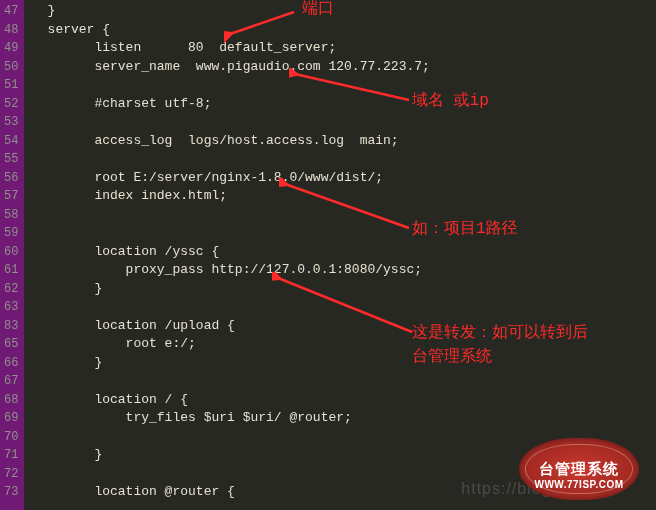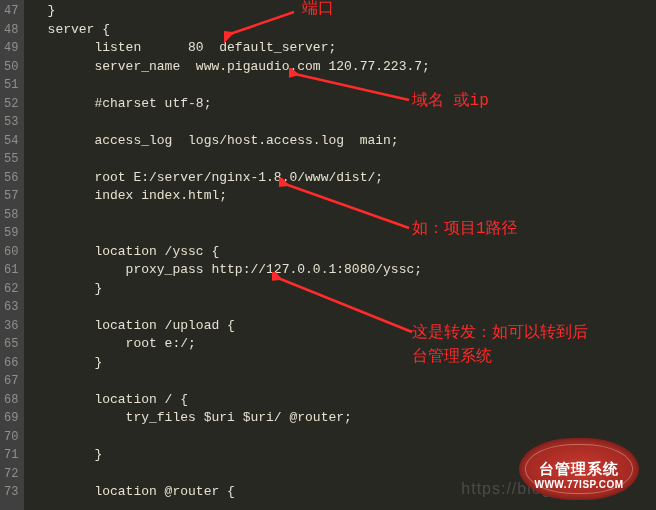--- a/index.html
+++ b/index.html
@@ -11,21 +11,21 @@
     width: 656px;
     height: 510px;
     overflow: hidden;
     position: relative;
   }
   .editor {
     display: flex;
     height: 100%;
   }
   .gutter {
-    background: #404040;
+    background: #701a75;
     color: #8f908a;
     text-align: right;
     padding: 2px 6px 2px 4px;
     font-size: 12px;
     line-height: 18.5px;
     user-select: none;
     width: 24px;
   }
   .code {
     flex: 1;
@@ -107,21 +107,21 @@
       <div class="line">54</div>
       <div class="line">55</div>
       <div class="line">56</div>
       <div class="line">57</div>
       <div class="line">58</div>
       <div class="line">59</div>
       <div class="line">60</div>
       <div class="line">61</div>
       <div class="line">62</div>
       <div class="line">63</div>
-      <div class="line">36</div>
+      <div class="line">83</div>
       <div class="line">65</div>
       <div class="line">66</div>
       <div class="line">67</div>
       <div class="line">68</div>
       <div class="line">69</div>
       <div class="line">70</div>
       <div class="line">71</div>
       <div class="line">72</div>
       <div class="line">73</div>
     </div>

